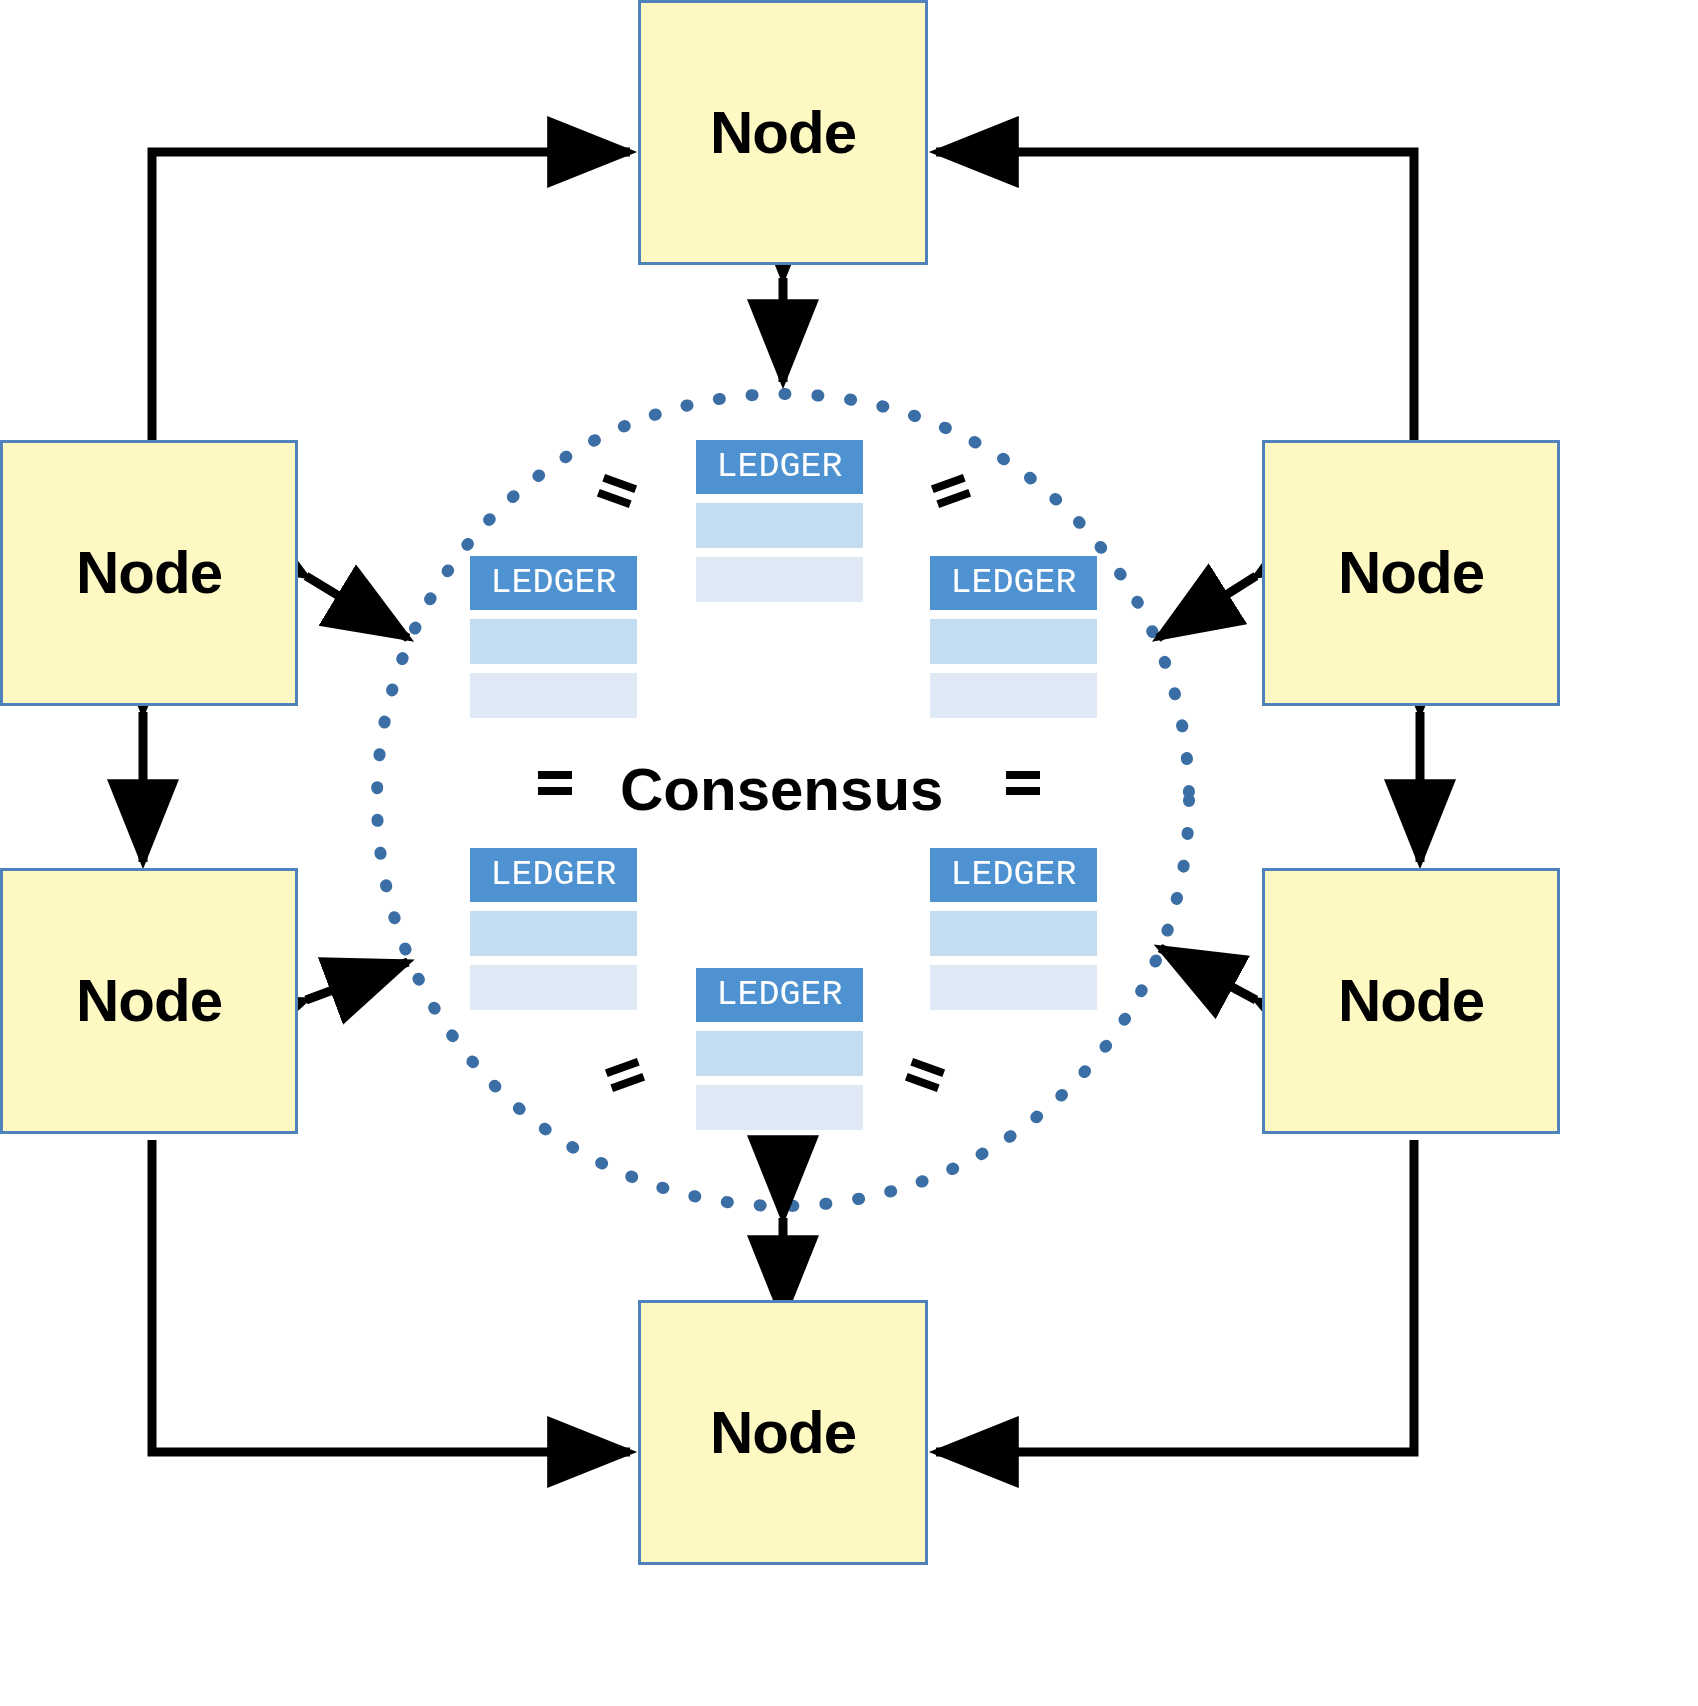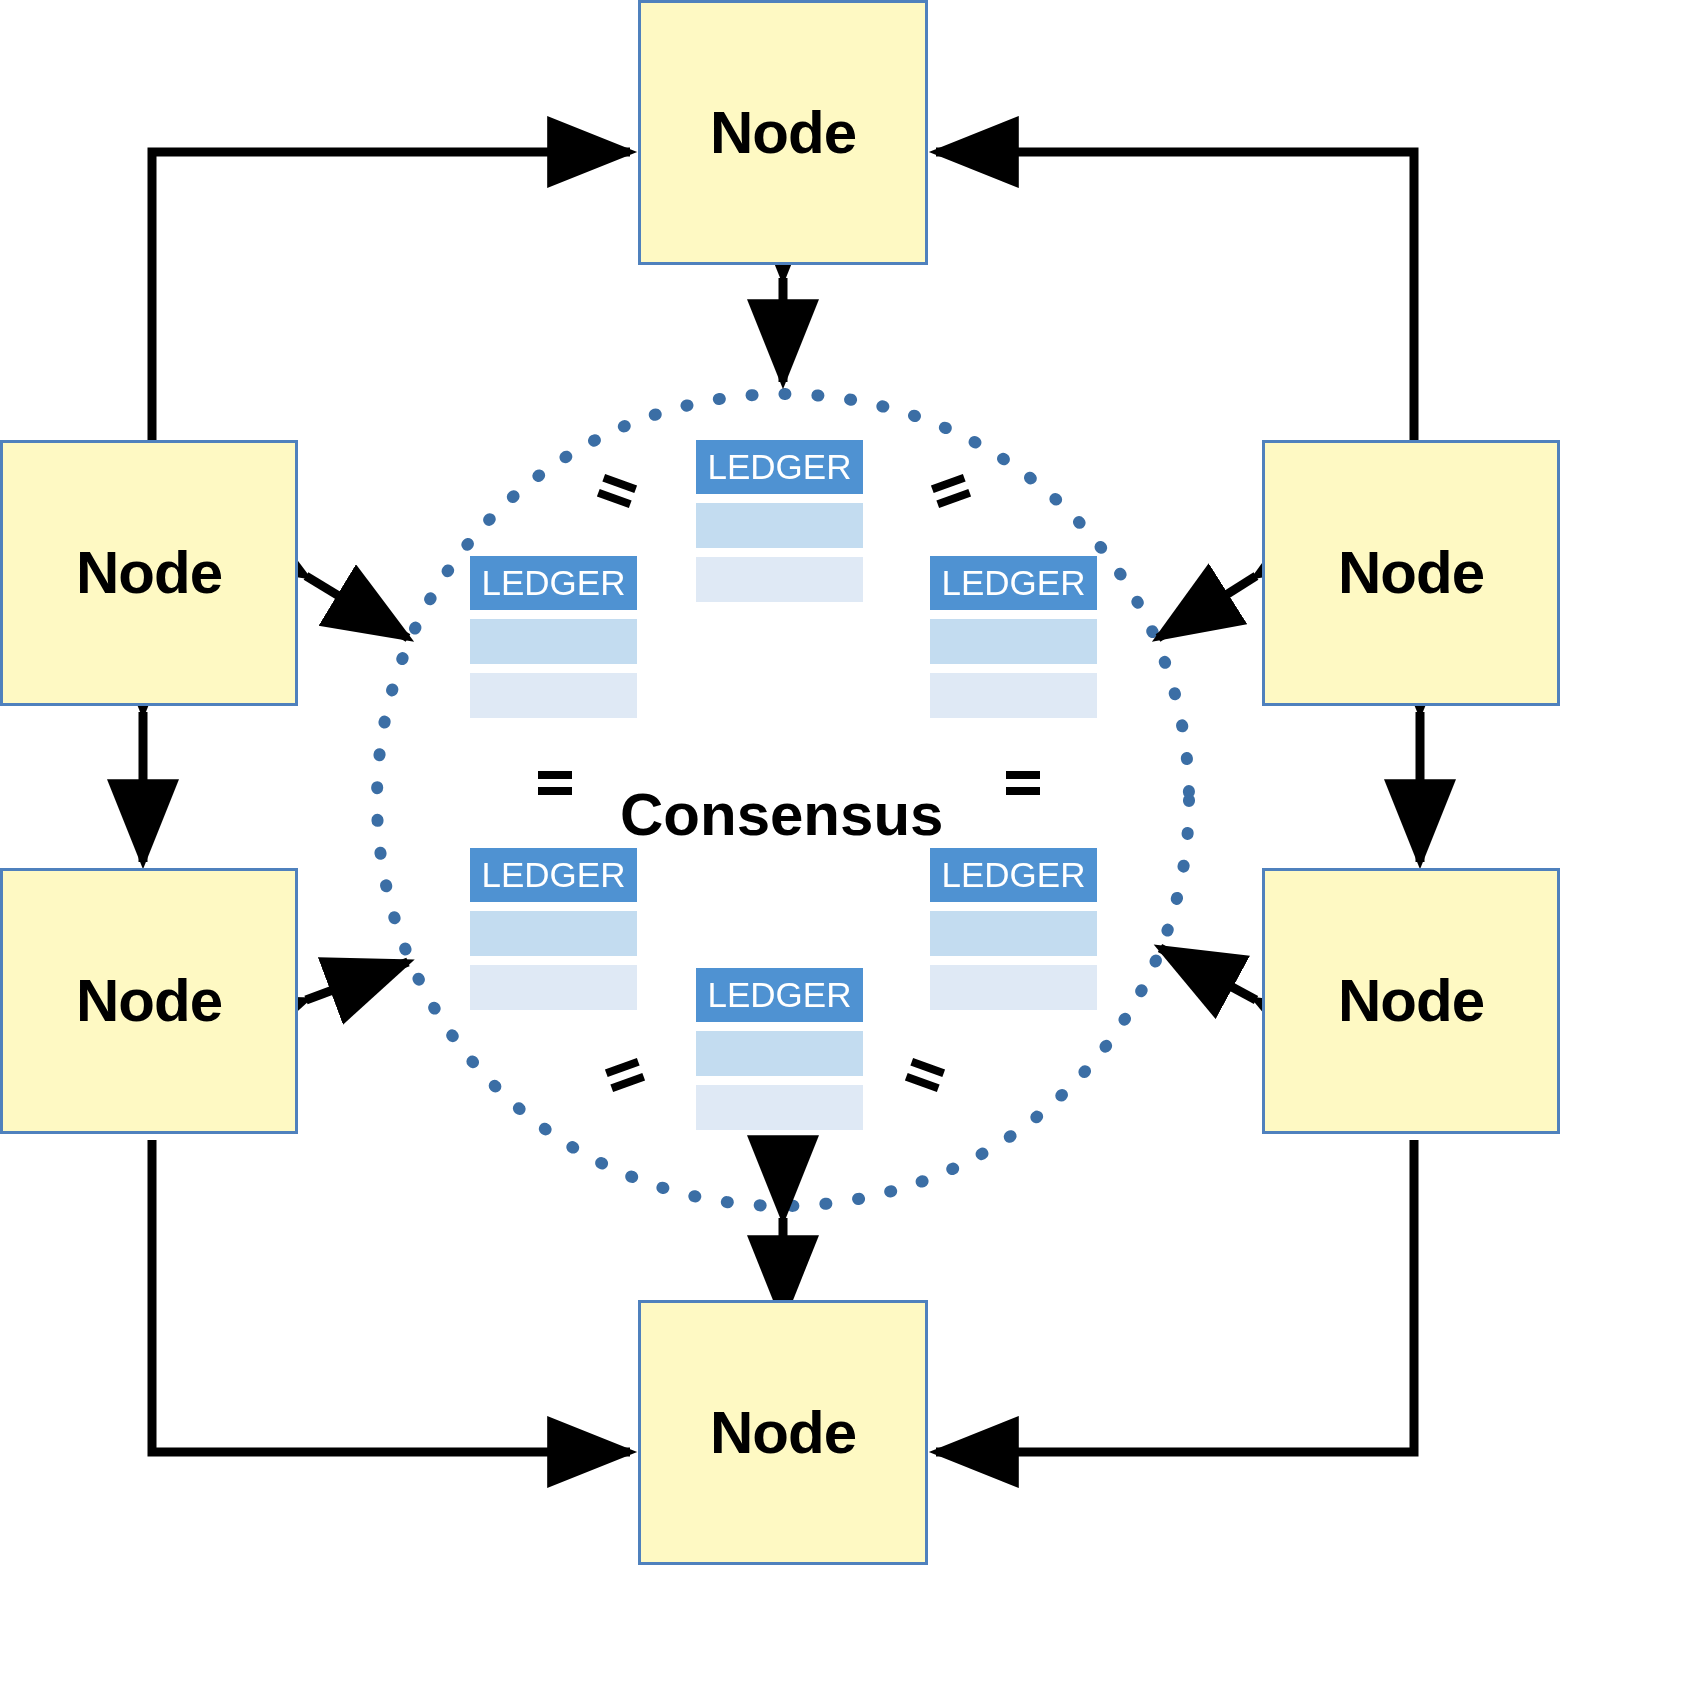--- a/index.html
+++ b/index.html
@@ -36,21 +36,21 @@
     line-height: 1;
   }
   
   .ledger {
     position: absolute;
     width: 167px;
   }
   .ledger-header {
     background: #4f92d2;
     color: #ffffff;
-    font-family: Liberation Sans, sans-serif;
+    font-family: Liberation Mono, monospace;
     font-size: 35px;
     line-height: 54px;
     height: 54px;
     text-align: center;
     letter-spacing: 0px;
     white-space: nowrap;
   }
   .ledger-row {
     height: 45px;
     margin-top: 9px;
@@ -233,15 +233,15 @@
     </div>
   <div class="eq" style="left:608px; top:1058px; transform:rotate(70deg);">
       <i></i>
       <i></i>
     </div>
   <div class="eq" style="left:908px; top:1058px; transform:rotate(110deg);">
       <i></i>
       <i></i>
     </div>
 
-  <div class="consensus-label" style="left:620px; top:785px;">Consensus</div>
+  <div class="consensus-label" style="left:620px; top:760px;">Consensus</div>
 
 </div>
 
 </body></html>

